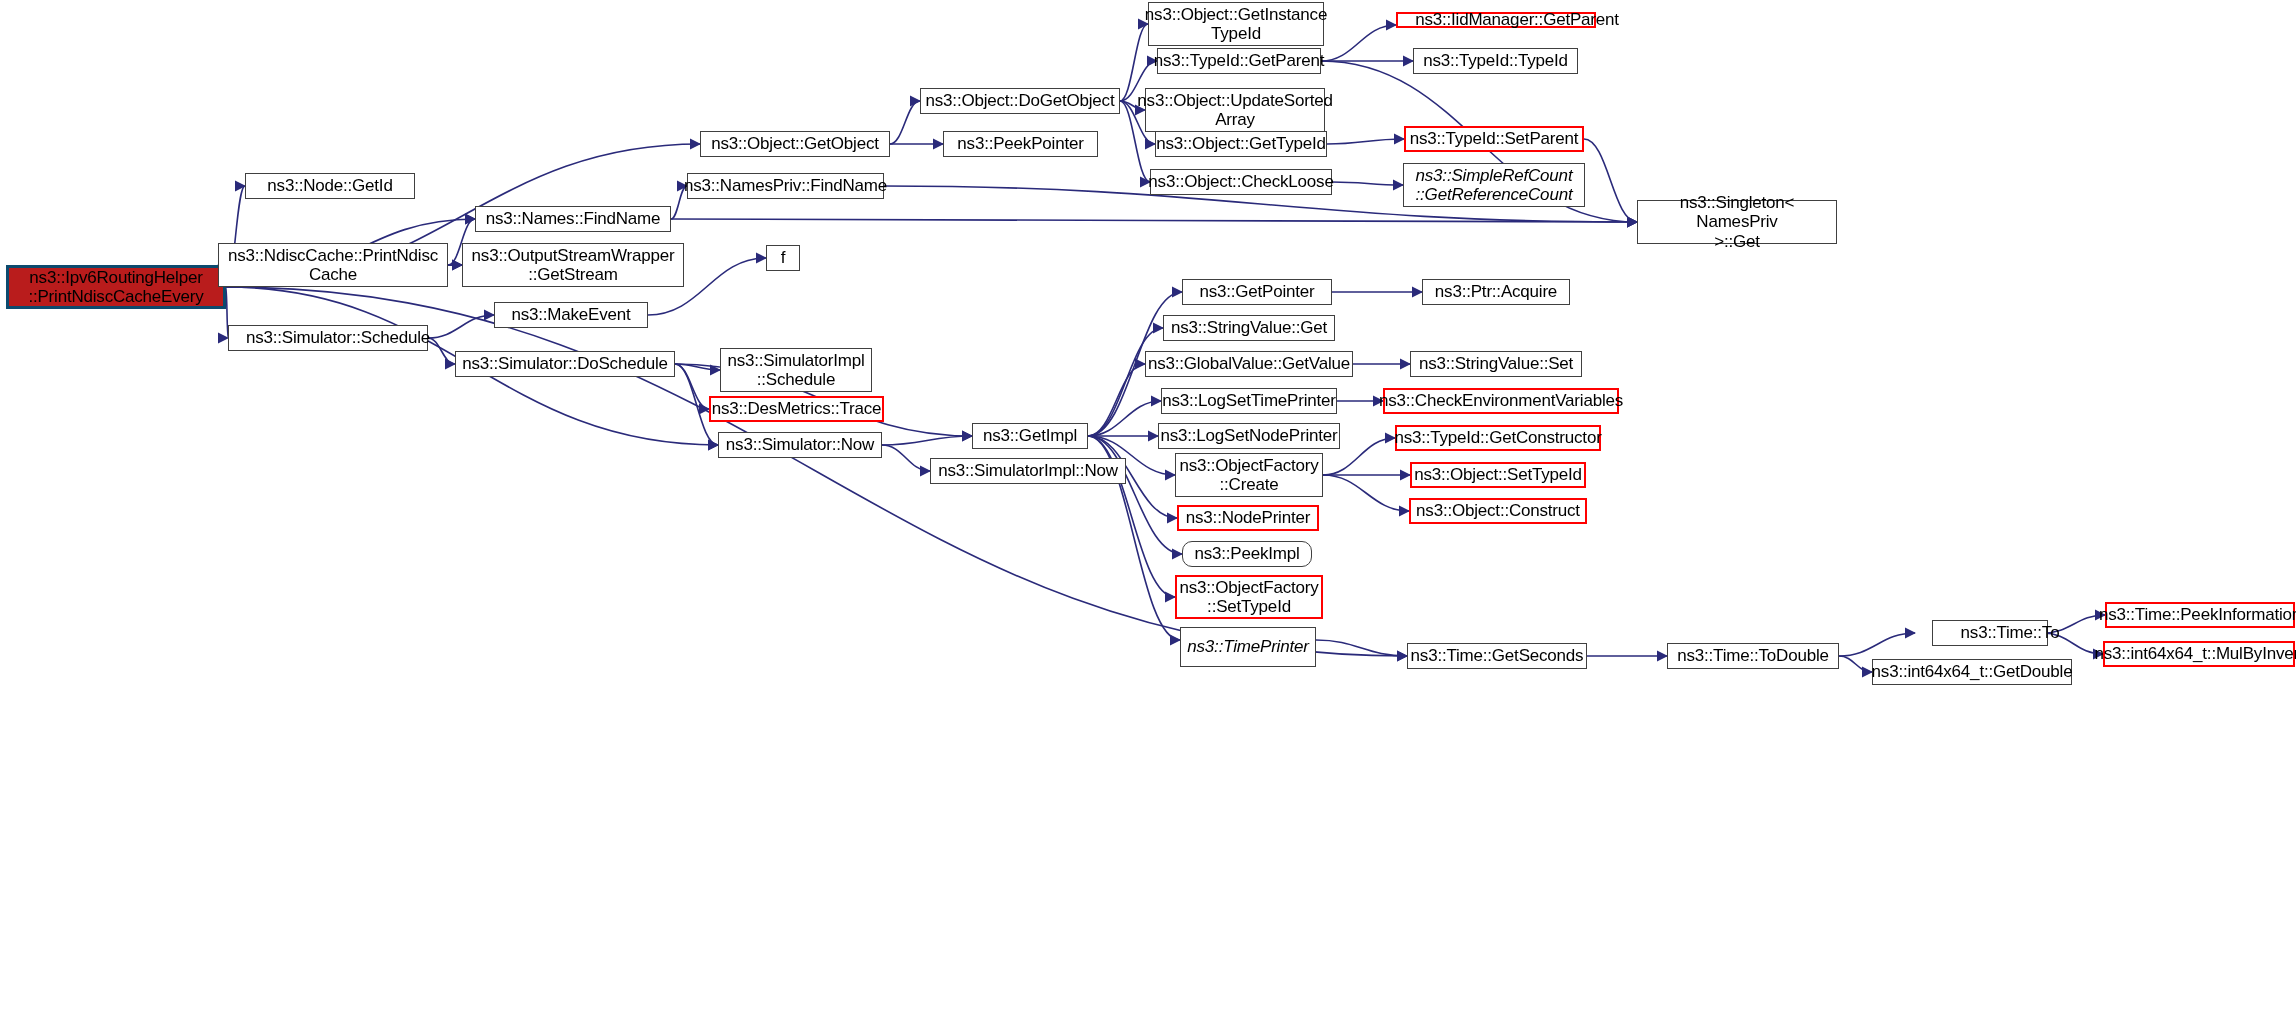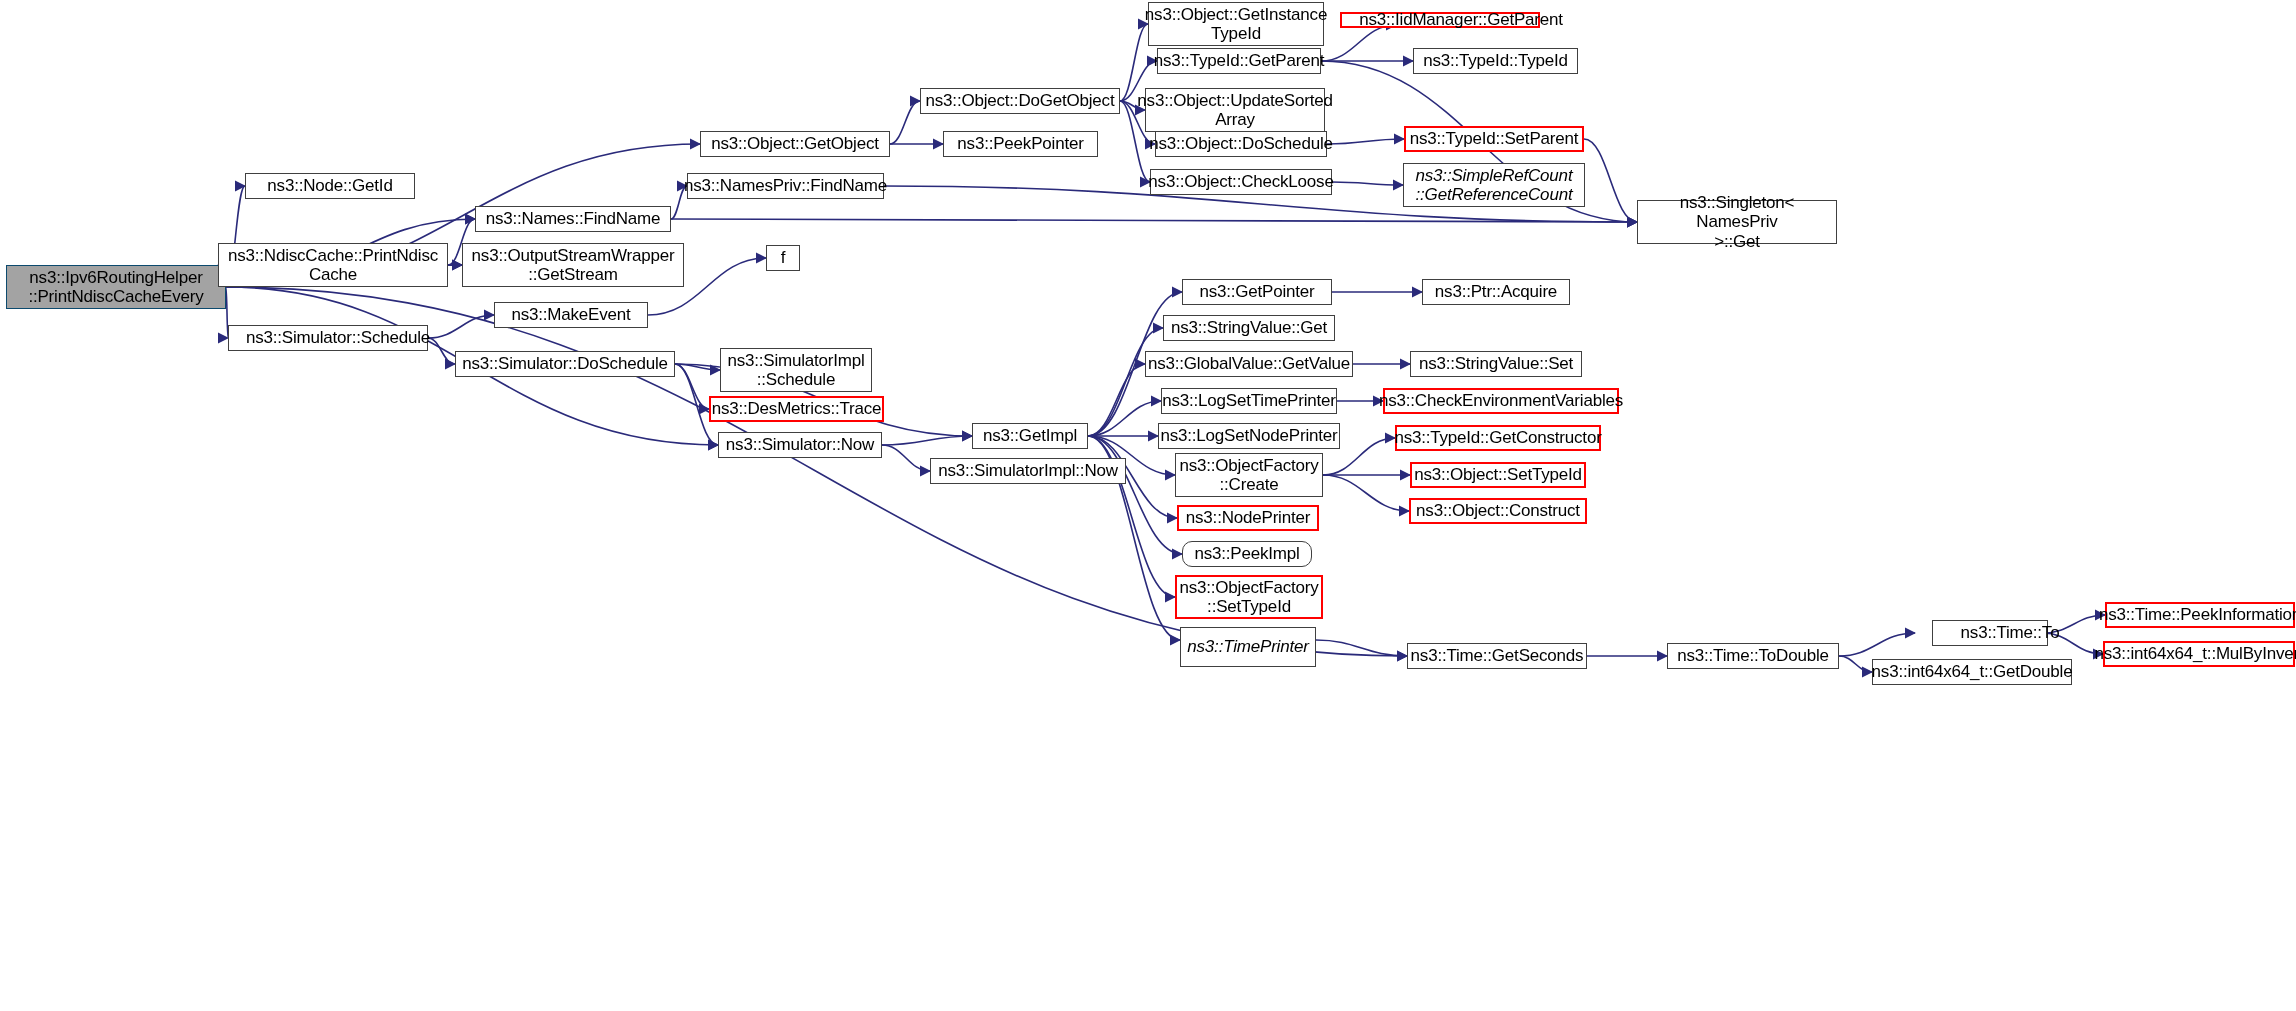--- a/index.html
+++ b/index.html
@@ -3,21 +3,21 @@
 <meta charset="utf-8">
 <style>
   html,body{margin:0;padding:0;background:#ffffff;}
   body{width:2296px;height:1011px;font-family:"Liberation Sans","DejaVu Sans",sans-serif;}
   #graph{position:relative;width:2296px;height:1011px;overflow:hidden;}
   #edges{position:absolute;left:0;top:0;width:2296px;height:1011px;}
   .node{position:absolute;box-sizing:border-box;display:flex;align-items:center;justify-content:center;
         text-align:center;background:#ffffff;border:1px solid #404040;color:#000000;
         font-size:17px;line-height:1.12;letter-spacing:-0.2px;white-space:pre-line;}
   .node.red{border:2px solid #ff0000;}
-  .node.root{background:#a3a3a3;border:1px solid #0c4a6e;}
+  .node.root{background:#b91c1c;border:3px solid #0c4a6e;}
   .node span{display:block;padding:0 4px;}
 </style>
 </head>
 <body>
 
 <div id="graph">
   <svg id="edges" viewBox="0 0 2296 1011">
     <defs>
       <marker id="arrow" viewBox="0 0 10 10" refX="9" refY="5" markerWidth="7" markerHeight="7" orient="auto-start-reverse">
         <path d="M 0 0 L 10 5 L 0 10 z" fill="#2a2a7a"></path>
@@ -102,23 +102,23 @@
       <div class="node" style="left: 766px; top: 245px; width: 34px; height: 26px;"><span>f</span></div>
       <div class="node" style="left: 700px; top: 131px; width: 190px; height: 26px;"><span>ns3::Object::GetObject</span></div>
       <div class="node" style="left: 920px; top: 88px; width: 200px; height: 26px;"><span>ns3::Object::DoGetObject</span></div>
       <div class="node" style="left: 943px; top: 131px; width: 155px; height: 26px;"><span>ns3::PeekPointer</span></div>
       <div class="node" style="left: 687px; top: 173px; width: 197px; height: 26px;"><span>ns3::NamesPriv::FindName</span></div>
       <div class="node" style="left: 1148px; top: 2px; width: 176px; height: 44px;"><span>ns3::Object::GetInstance
 TypeId</span></div>
       <div class="node" style="left: 1157px; top: 48px; width: 164px; height: 26px;"><span>ns3::TypeId::GetParent</span></div>
       <div class="node" style="left: 1145px; top: 88px; width: 180px; height: 44px;"><span>ns3::Object::UpdateSorted
 Array</span></div>
-      <div class="node" style="left: 1155px; top: 131px; width: 172px; height: 26px;"><span>ns3::Object::DoSchedule</span></div>
+      <div class="node" style="left: 1155px; top: 131px; width: 172px; height: 26px;"><span>ns3::Object::GetTypeId</span></div>
       <div class="node" style="left: 1150px; top: 169px; width: 182px; height: 26px;"><span>ns3::Object::CheckLoose</span></div>
-      <div class="node red" style="left: 1340px; top: 12px; width: 200px; height: 16px; padding-left: 42px;"><span>ns3::IidManager::GetParent</span></div>
+      <div class="node red" style="left: 1396px; top: 12px; width: 200px; height: 16px; padding-left: 42px;"><span>ns3::IidManager::GetParent</span></div>
       <div class="node" style="left: 1413px; top: 48px; width: 165px; height: 26px;"><span>ns3::TypeId::TypeId</span></div>
       <div class="node red" style="left: 1404px; top: 126px; width: 180px; height: 26px;"><span>ns3::TypeId::SetParent</span></div>
       <div class="node" style="left: 1403px; top: 163px; width: 182px; height: 44px; font-style: italic;"><span>ns3::SimpleRefCount
 ::GetReferenceCount</span></div>
       <div class="node" style="left: 1637px; top: 200px; width: 200px; height: 44px;"><span>ns3::Singleton&lt; NamesPriv
 &gt;::Get</span></div>
       <div class="node" style="left: 972px; top: 423px; width: 116px; height: 26px;"><span>ns3::GetImpl</span></div>
       <div class="node" style="left: 930px; top: 458px; width: 196px; height: 26px;"><span>ns3::SimulatorImpl::Now</span></div>
       <div class="node" style="left: 1182px; top: 279px; width: 150px; height: 26px;"><span>ns3::GetPointer</span></div>
       <div class="node" style="left: 1163px; top: 315px; width: 172px; height: 26px;"><span>ns3::StringValue::Get</span></div>

